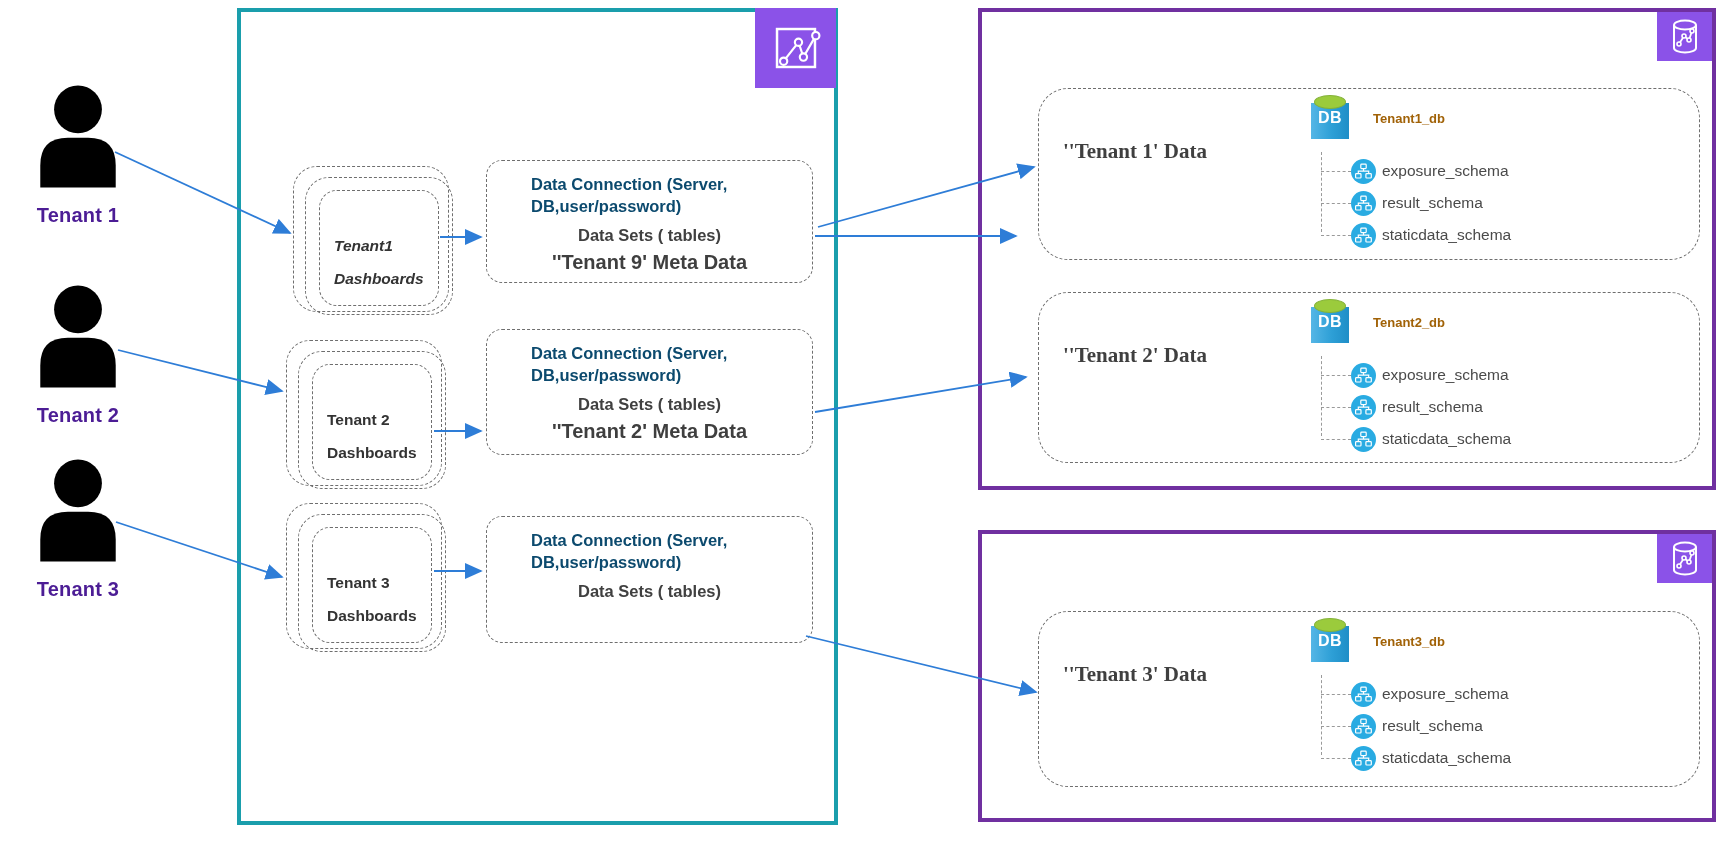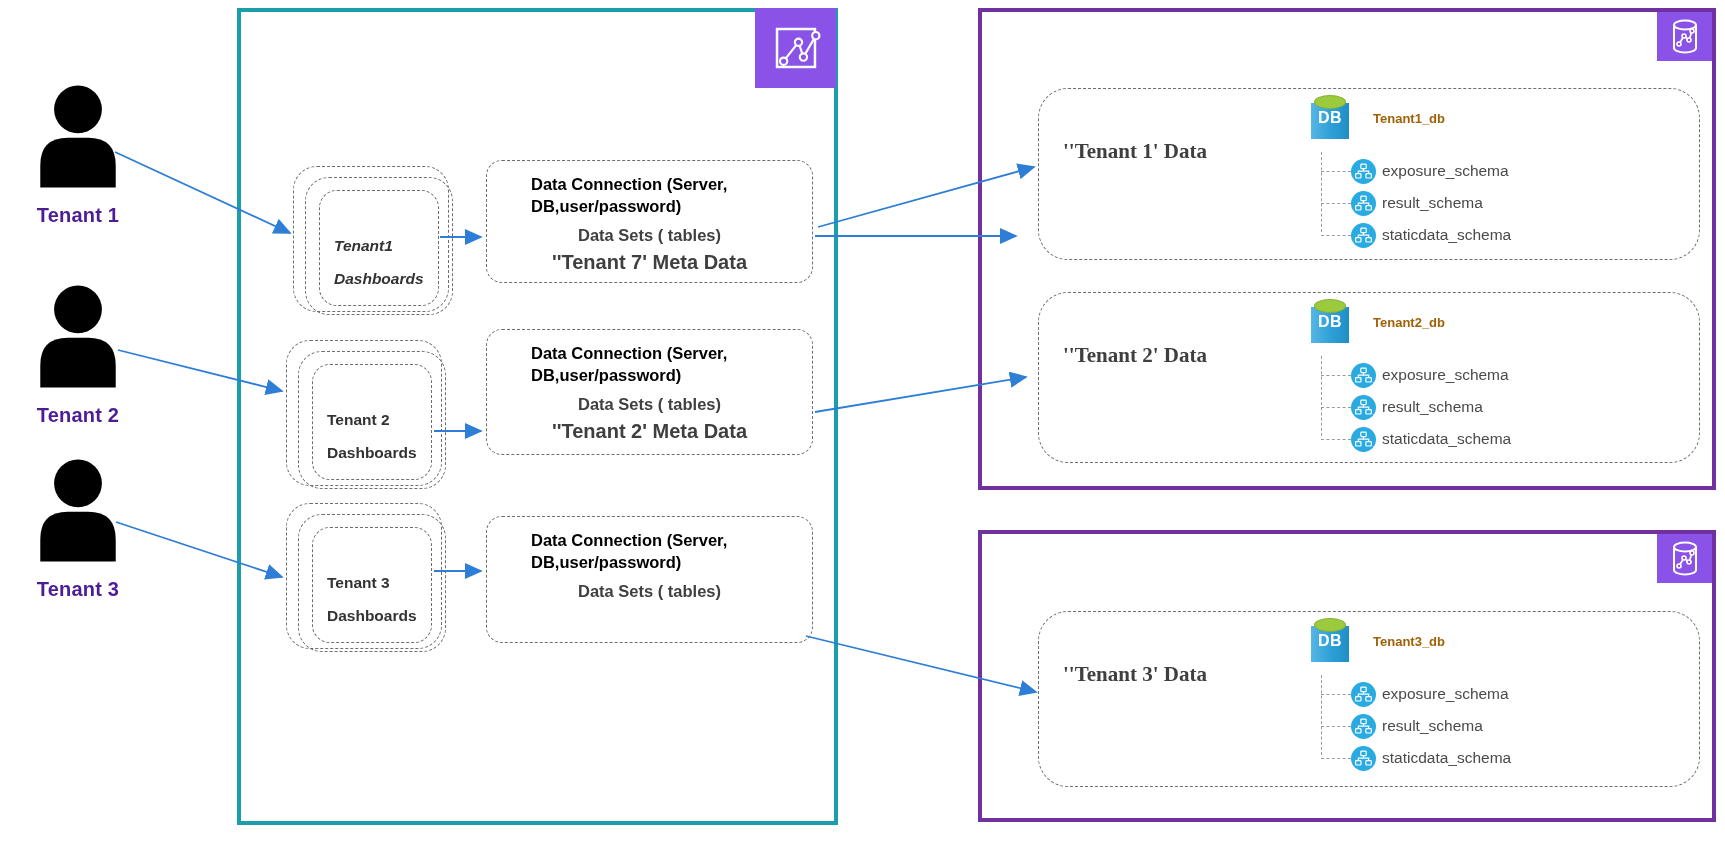--- a/index.html
+++ b/index.html
@@ -26,21 +26,21 @@
   .stack .l2{left:12px;top:11px;width:148px;height:138px;}
   .stack .front{left:26px;top:24px;width:120px;height:116px;background:#fff;border-radius:18px;padding:46px 0 0 14px;}
   .stack-title,.stack-sub{display:block;font-size:15.5px;font-weight:bold;color:#333;}
   .stack-sub{margin-top:15px;}
 
   
   .meta-box{position:absolute;left:486px;width:327px;border:1.5px dashed #6e6e6e;border-radius:16px;box-sizing:border-box;background:#fff;padding-top:13px;}
   #meta-1{top:160px;height:123px;}
   #meta-2{top:329px;height:126px;}
   #meta-3{top:516px;height:127px;}
-  .meta-connection{margin:0 0 0 44px;width:262px;font-size:16.5px;font-weight:bold;color:#000000;line-height:1.32;text-align:left;}
+  .meta-connection{margin:0 0 0 44px;width:262px;font-size:16.5px;font-weight:bold;color:#0c4a6e;line-height:1.32;text-align:left;}
   .meta-datasets{margin:8px 0 0 0;font-size:16.5px;font-weight:bold;color:#404040;text-align:center;}
   .meta-caption{margin:6px 0 0 0;font-size:20px;font-weight:bold;color:#3f3f3f;text-align:center;}
 
   
   .data-box{position:absolute;border:1.5px dashed #6e6e6e;border-radius:30px;box-sizing:border-box;background:#fff;}
   #data-box-a{left:1038px;top:88px;width:662px;height:172px;}
   #data-box-b{left:1038px;top:292px;width:662px;height:171px;}
   #data-box-c{left:1038px;top:611px;width:662px;height:176px;}
   .data-title{position:absolute;left:24px;top:50px;font-size:21px;font-weight:bold;color:#3f3f3f;font-family:Liberation Serif, serif;}
   .db-tree{position:absolute;left:272px;top:6px;}
@@ -123,21 +123,21 @@
   <div class="layer l2"></div>
   <div class="layer front">
     <span class="stack-title">Tenant 3</span>
     <span class="stack-sub">Dashboards</span>
   </div>
 </div>
 
 <div class="meta-box" id="meta-1">
   <p class="meta-connection">Data Connection (Server, DB,user/password)</p>
   <p class="meta-datasets">Data Sets ( tables)</p>
-  <p class="meta-caption">''Tenant 7' Meta Data</p>
+  <p class="meta-caption">''Tenant 9' Meta Data</p>
 </div>
 
 <div class="meta-box" id="meta-2">
   <p class="meta-connection">Data Connection (Server, DB,user/password)</p>
   <p class="meta-datasets">Data Sets ( tables)</p>
   <p class="meta-caption">''Tenant 2' Meta Data</p>
 </div>
 
 <div class="meta-box" id="meta-3">
   <p class="meta-connection">Data Connection (Server, DB,user/password)</p>

